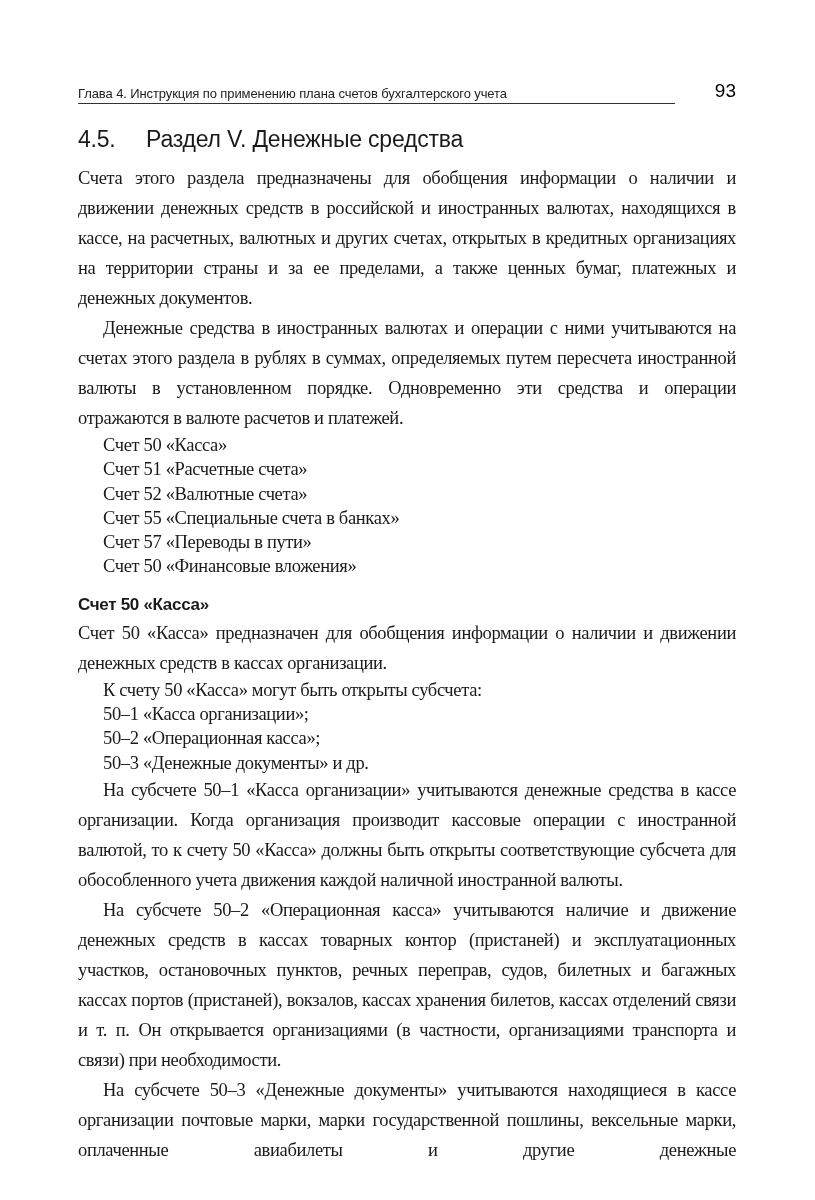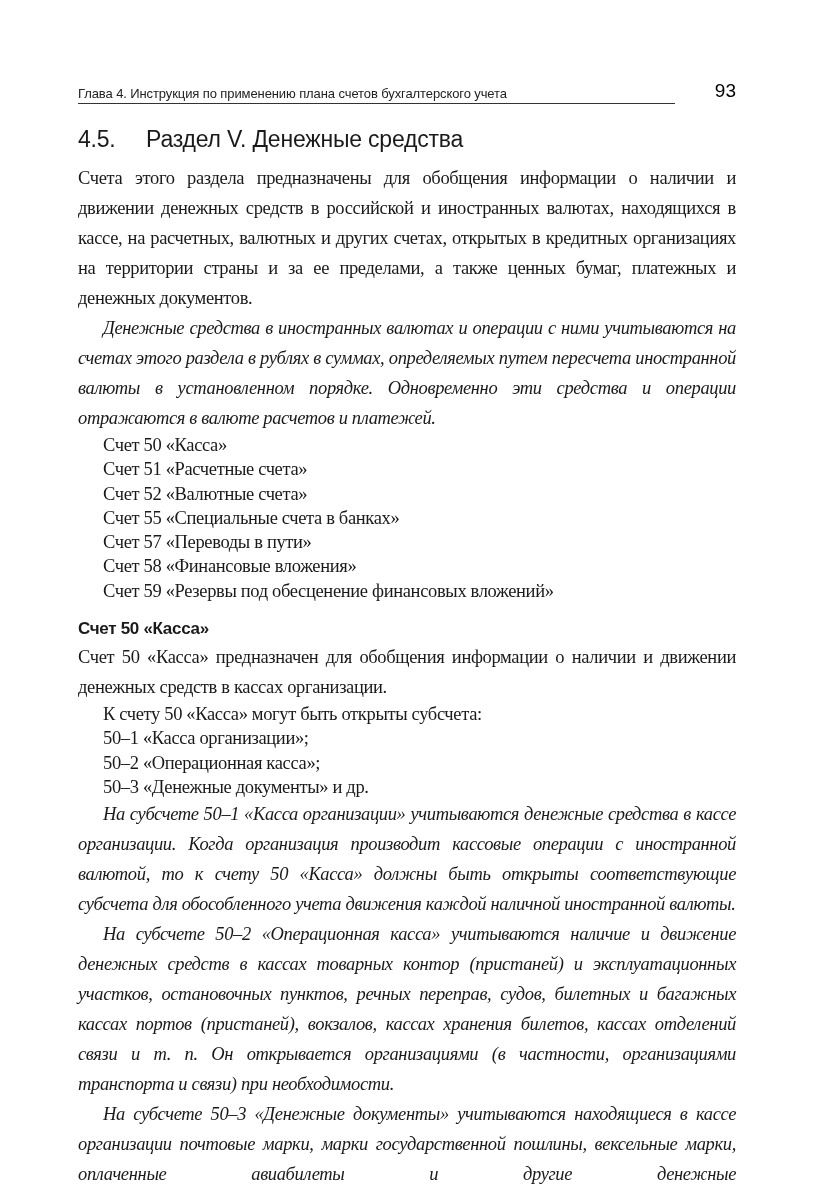--- a/index.html
+++ b/index.html
@@ -5,21 +5,21 @@
   html, body { margin: 0; padding: 0; background: #ffffff; }
   body { width: 815px; height: 1200px; position: relative; overflow: hidden; color: #1a1a1a; }
   .page { position: absolute; left: 78px; top: 80px; width: 658px; }
   .running-head { display: flex; align-items: flex-end; justify-content: space-between; height: 24px; }
   .rh-title { font-family: "Liberation Sans", sans-serif; font-size: 13px; color: #222; letter-spacing: -0.1px; border-bottom: 1.5px solid #333; padding-bottom: 2px; flex: 1; margin-right: 40px; white-space: nowrap; }
   .rh-num { font-family: "Liberation Sans", sans-serif; font-size: 19px; color: #000000; padding-bottom: 2px; }
   .section-title { font-family: "Liberation Sans", sans-serif; font-weight: normal; font-size: 23px; margin: 22px 0 10px 0; letter-spacing: -0.2px; }
   .section-title .num { display: inline-block; width: 68px; }
   .sub-title { font-family: "Liberation Sans", sans-serif; font-weight: bold; font-size: 17px; margin: 16px 0 3px 0; letter-spacing: -0.3px; }
   p { font-family: "Liberation Serif", serif; font-size: 18.5px; line-height: 30px; margin: 0; text-align: justify; letter-spacing: -0.35px; }
-  p.indent { text-indent: 25px; font-style: italic; }
+  p.indent { text-indent: 25px; }
   p.noindent { text-indent: 0; }
   .list-line { font-family: "Liberation Serif", serif; font-size: 18.5px; line-height: 24.3px; margin: 0; padding-left: 25px; letter-spacing: -0.35px; text-align: left; }
 </style>
 </head>
 <body>
 
 <div class="page">
   <div class="running-head">
     <span class="rh-title">Глава 4. Инструкция по применению плана счетов бухгалтерского учета</span>
     <span class="rh-num">93</span>
@@ -29,22 +29,21 @@
 
   <p class="noindent">Счета этого раздела предназначены для обобщения информации о наличии и движении денежных средств в российской и иностранных валютах, находящихся в кассе, на расчетных, валютных и других счетах, открытых в кредитных организациях на территории страны и за ее пределами, а также ценных бумаг, платежных и денежных документов.</p>
   <p class="indent">Денежные средства в иностранных валютах и операции с ними учитываются на счетах этого раздела в рублях в суммах, определяемых путем пересчета иностранной валюты в установленном порядке. Одновременно эти средства и операции отражаются в валюте расчетов и платежей.</p>
 
   <div>
     <div class="list-line">Счет 50 «Касса»</div>
     <div class="list-line">Счет 51 «Расчетные счета»</div>
     <div class="list-line">Счет 52 «Валютные счета»</div>
     <div class="list-line">Счет 55 «Специальные счета в банках»</div>
     <div class="list-line">Счет 57 «Переводы в пути»</div>
-    <div class="list-line">Счет 58 «Финансовые вложения»</div>
-    <div class="list-line">Счет 59 «Резервы под обесценение финансовых вложений»</div>
+    <div class="list-line">Счет 50 «Финансовые вложения»</div>
   </div>
 
   <h3 class="sub-title">Счет 50 «Касса»</h3>
 
   <p class="noindent">Счет 50 «Касса» предназначен для обобщения информации о наличии и движении денежных средств в кассах организации.</p>
   <div class="list-line">К счету 50 «Касса» могут быть открыты субсчета:</div>
   <div>
     <div class="list-line">50–1 «Касса организации»;</div>
     <div class="list-line">50–2 «Операционная касса»;</div>
     <div class="list-line">50–3 «Денежные документы» и др.</div>

